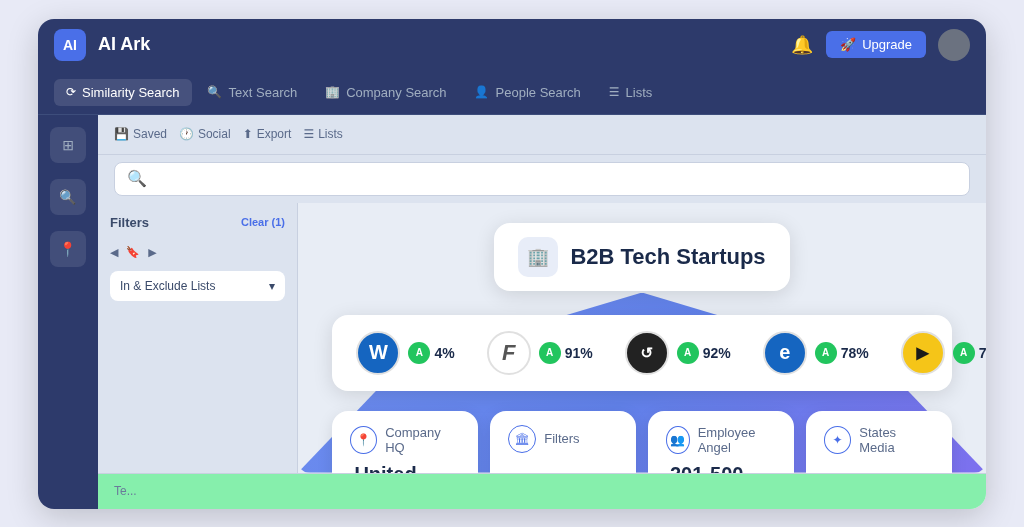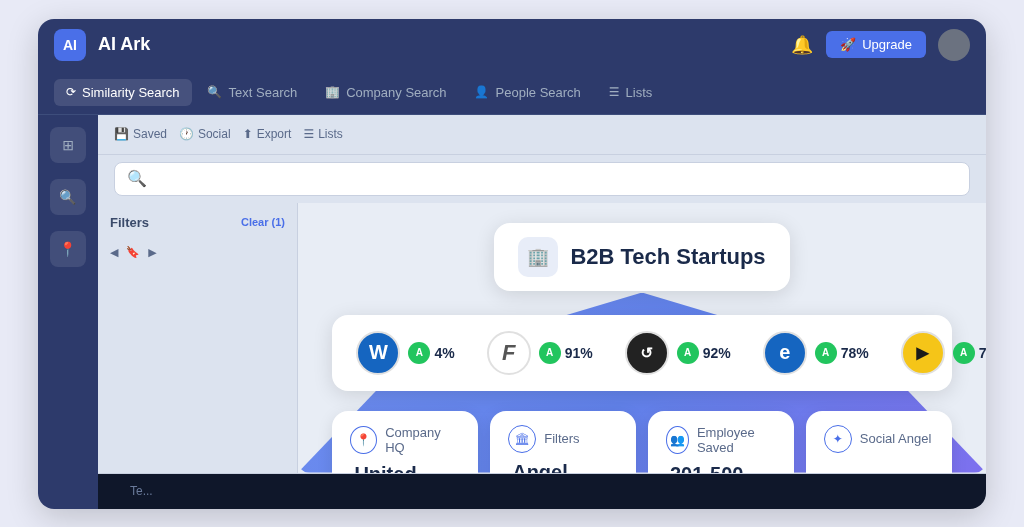--- a/index.html
+++ b/index.html
@@ -407,25 +407,25 @@
     }
     .filter-card-value {
       font-size: 20px;
       font-weight: 700;
       color: #1a2a4a;
       padding-left: 4px;
     }
 
     
     .bottom-panel {
-      background: #0f172a;
+      background: #86efac;
       height: 36px;
       display: flex;
       align-items: center;
-      padding: 0 32px;
+      padding: 0 16px;
       font-size: 12px;
       color: #6a7a9a;
       flex-shrink: 0;
       border-top: 1px solid #c8d0e0;
     }
   </style>
 </head>
 <body>
 
 <div class="app-window">
@@ -508,20 +508,24 @@
         <div class="left-filters">
           <div class="filters-header">
             <span>Filters</span>
             <span style="color:#4a6fe8;font-size:11px;cursor:pointer;">Clear (1)</span>
           </div>
           <div style="display:flex;gap:8px;margin-bottom:12px;">
             <span style="font-size:11px;color:#5a6a8a;cursor:pointer;">◀</span>
             <span style="font-size:11px;color:#5a6a8a;cursor:pointer;">🔖</span>
             <span style="font-size:11px;color:#5a6a8a;cursor:pointer;">▶</span>
           </div>
+          <div class="filter-item">
+            <span>In &amp; Exclude Lists</span>
+            <span>▾</span>
+          </div>
         </div>
 
         <div class="middle-content">
 
           <div class="blue-bg-shape"></div>
 
           <div class="overlay-container">
 
             <div class="query-card">
               <div class="query-card-icon">🏢</div>
@@ -581,33 +585,32 @@
                   <div class="filter-card-icon-wrap">📍</div>
                   <span>Company HQ</span>
                 </div>
                 <div class="filter-card-value">United States</div>
               </div>
               <div class="filter-card">
                 <div class="filter-card-header">
                   <div class="filter-card-icon-wrap">🏛</div>
                   <span>Filters</span>
                 </div>
-                <div class="filter-card-value">Angel</div>
               </div>
               <div class="filter-card">
                 <div class="filter-card-header">
                   <div class="filter-card-icon-wrap">👥</div>
-                  <span>Employee Saved</span>
+                  <span>Employee Angel</span>
                 </div>
                 <div class="filter-card-value">201-500</div>
               </div>
               <div class="filter-card">
                 <div class="filter-card-header">
                   <div class="filter-card-icon-wrap">✦</div>
-                  <span>Social Angel</span>
+                  <span>States Media</span>
                 </div>
               </div>
             </div>
           </div>
         </div>
       </div>
 
       <div class="bottom-panel">
         <span>Te...</span>
       </div>

